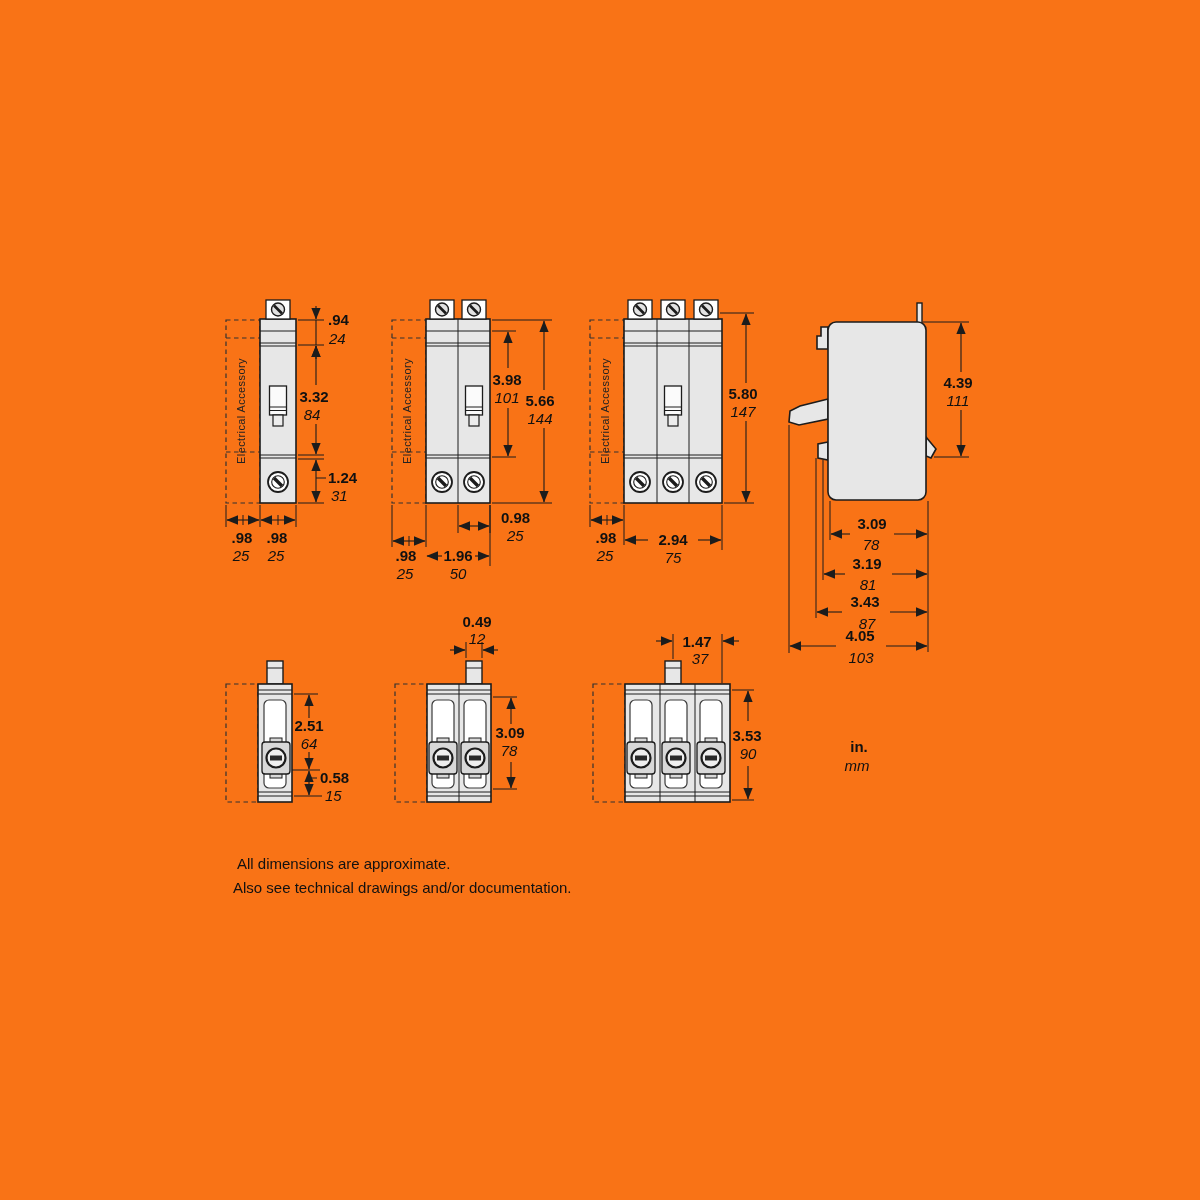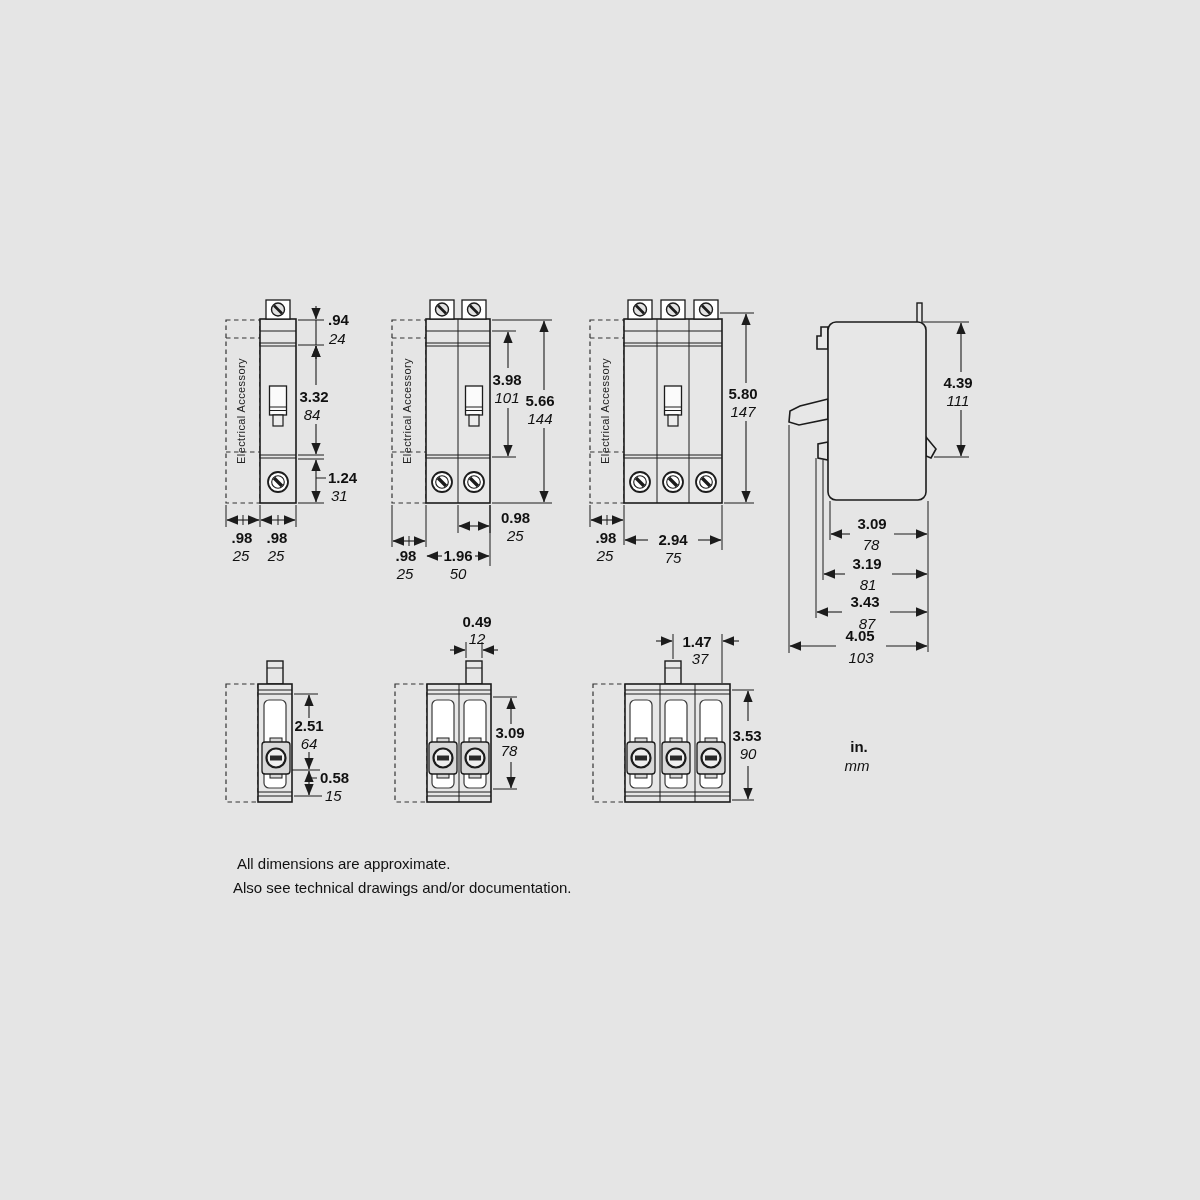--- a/index.html
+++ b/index.html
@@ -1,16 +1,16 @@
 <!DOCTYPE html>
 <html><head>
 <meta charset="utf-8">
 <style>
   html,body{margin:0;padding:0;background:#fff;}
-  .canvas{position:relative;width:1200px;height:1200px;background:#e5e5e5;overflow:hidden;
+  .canvas{position:relative;width:1200px;height:1200px;background:#f97316;overflow:hidden;
           font-family:"Liberation Sans",sans-serif;}
   svg text{user-select:none;}
   .dim-in{font:bold 15px "Liberation Sans",sans-serif;fill:#111;}
   .dim-mm{font:italic 15px "Liberation Sans",sans-serif;fill:#111;}
   .acc-label{font:11px "Liberation Sans",sans-serif;fill:#222;letter-spacing:.4px;}
   .note{font:15px "Liberation Sans",sans-serif;fill:#111;}
   .legend-in{font:bold 15px "Liberation Sans",sans-serif;fill:#111;}
   .legend-mm{font:italic 15px "Liberation Sans",sans-serif;fill:#111;}
   .ol{fill:#e7e7e7;stroke:#1c1c1c;stroke-width:1.6;}
   .ln{stroke:#1c1c1c;stroke-width:1;fill:none;}

